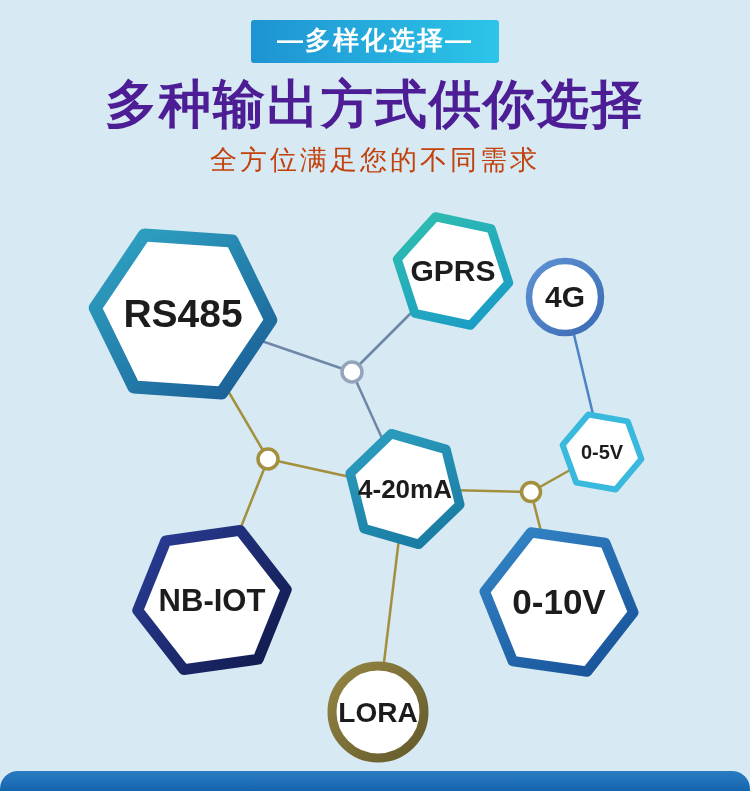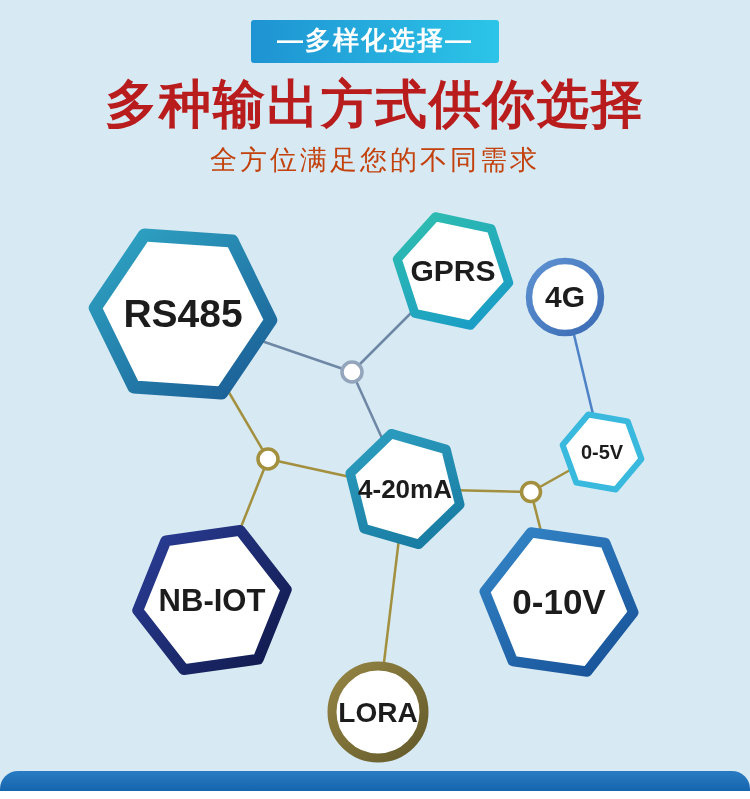--- a/index.html
+++ b/index.html
@@ -25,21 +25,21 @@
     font-size: 26px;
     font-weight: bold;
     letter-spacing: 2px;
     border-radius: 3px;
   }
   .title {
     margin: 12px 0 0;
     font-size: 52px;
     line-height: 1.12;
     font-weight: 900;
-    color: #b91c1c;
+    color: #4c1d95;
     letter-spacing: 2px;
   }
   .subtitle {
     margin: 9px 0 0;
     font-size: 27px;
     color: #c2410c;
     letter-spacing: 3px;
     font-weight: 500;
   }
   .diagram {

